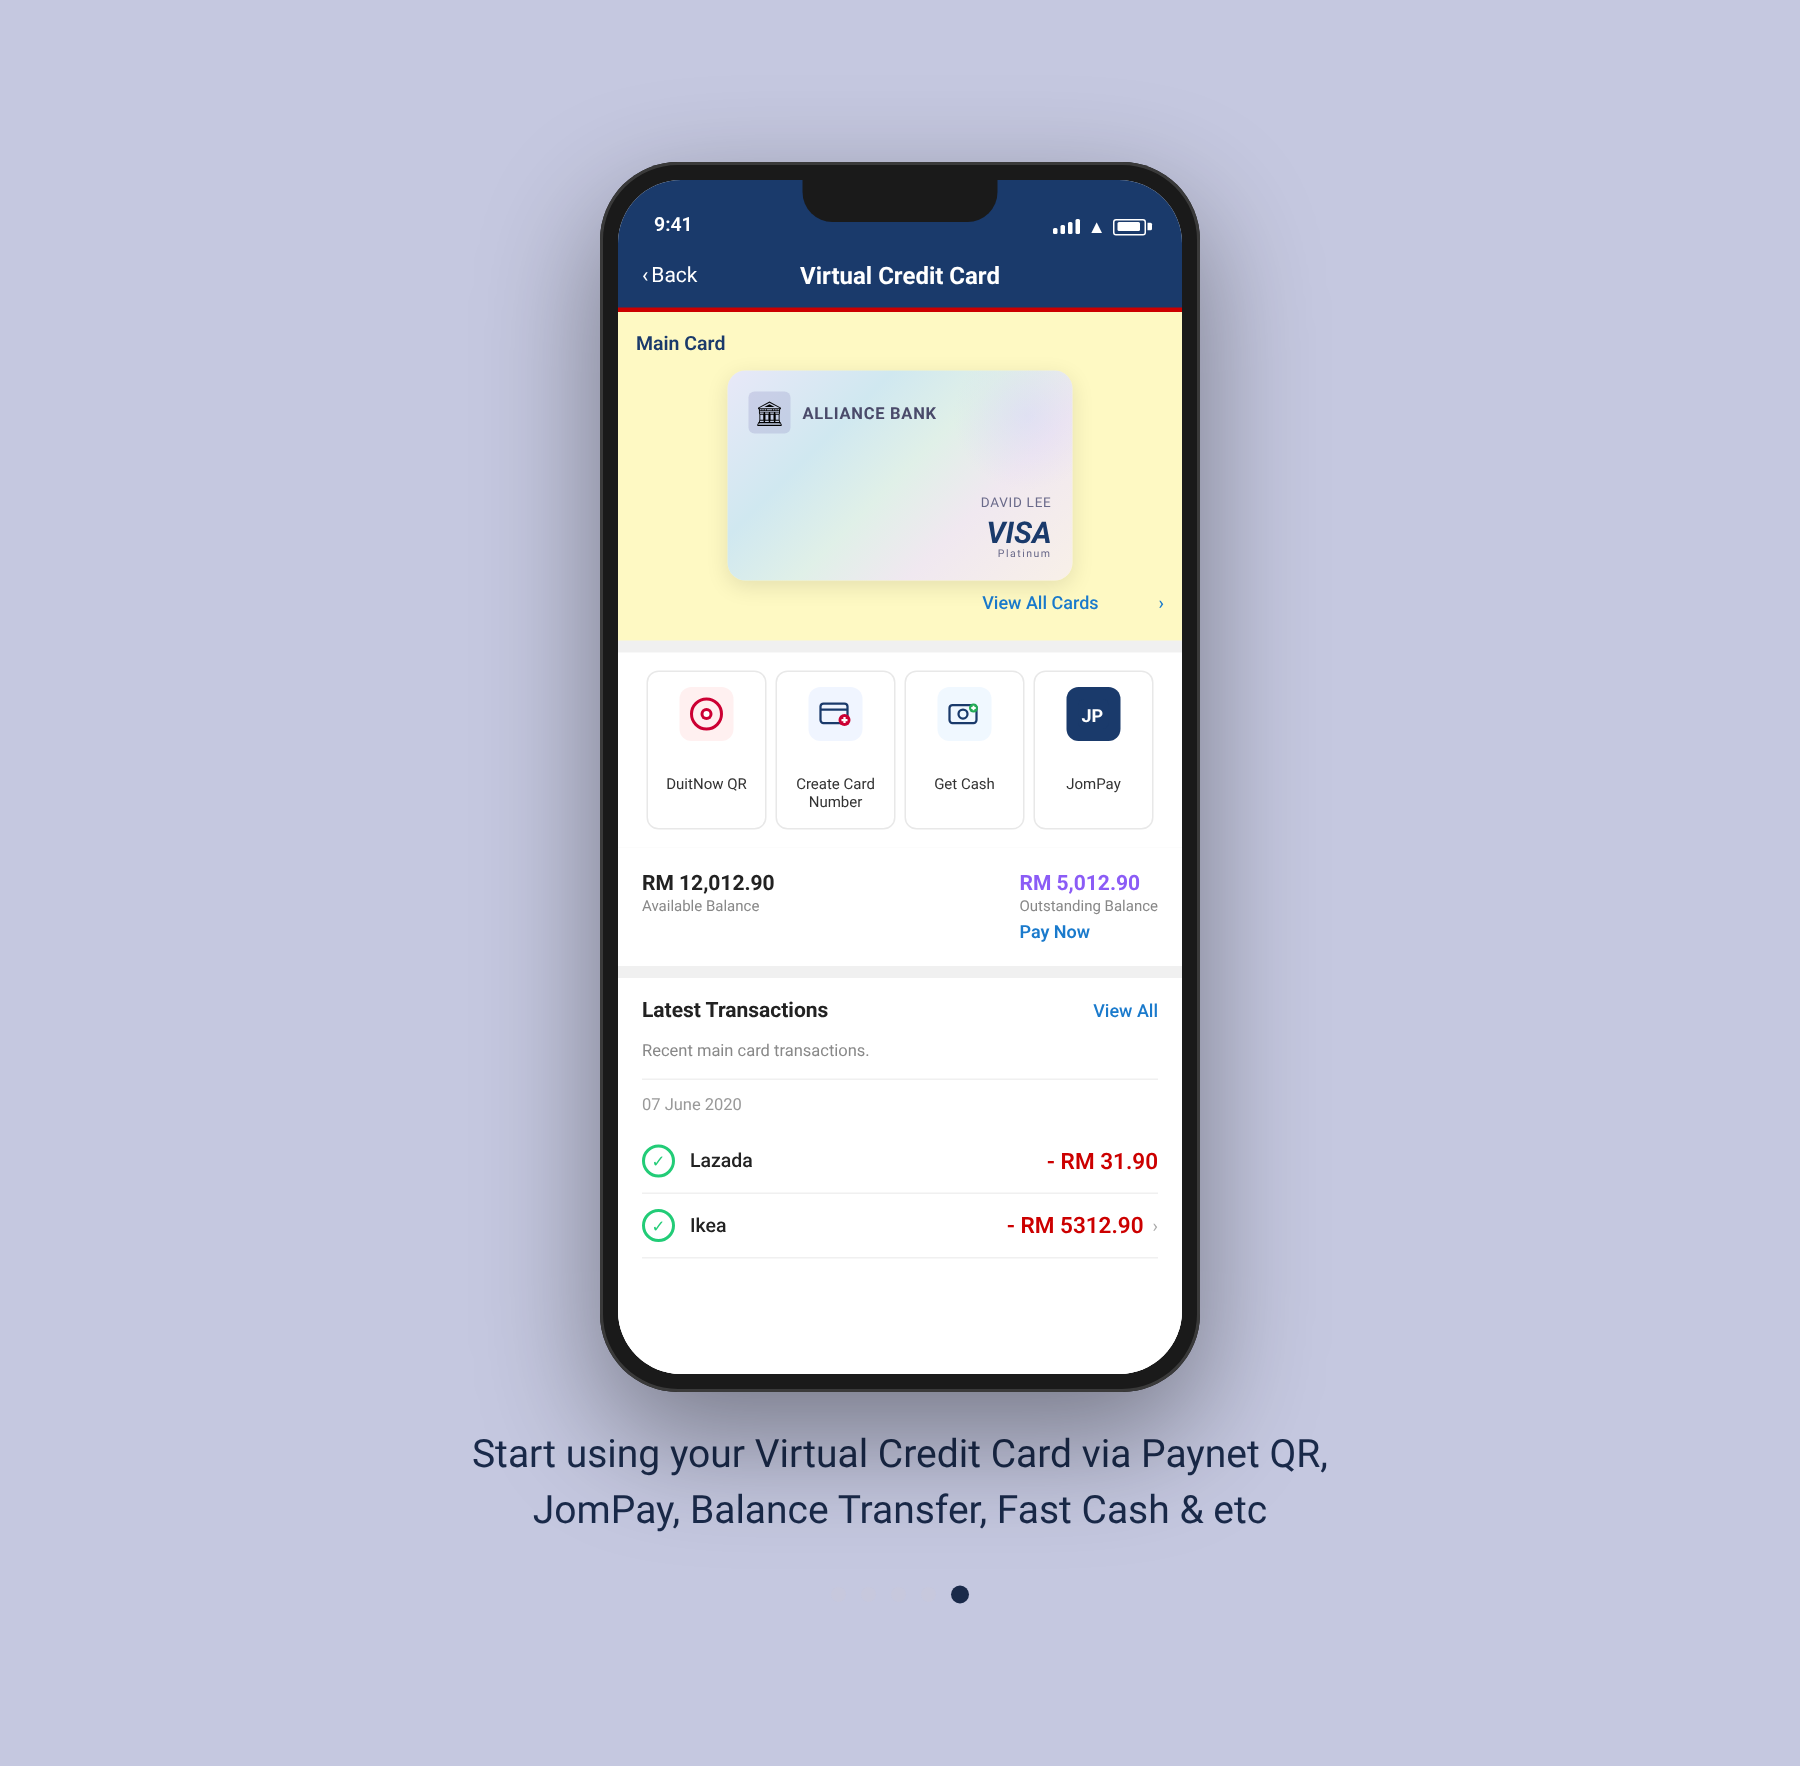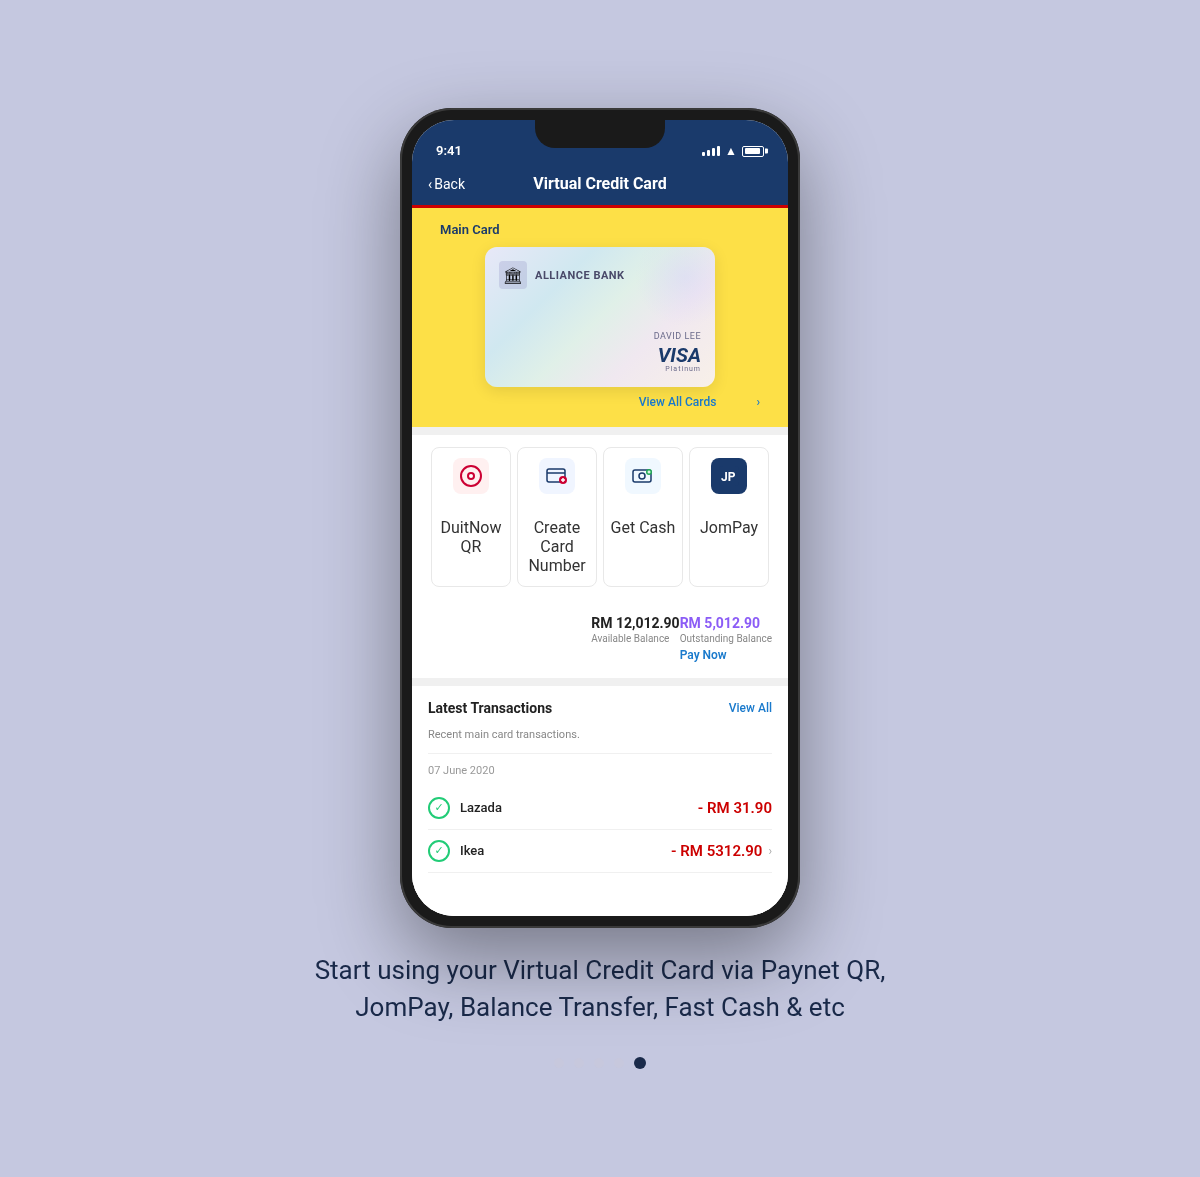--- a/index.html
+++ b/index.html
@@ -149,22 +149,22 @@
     
     .content-area {
       flex: 1;
       background: #f0f0f0;
       overflow-y: auto;
       display: flex;
       flex-direction: column;
     }
 
     .content-section {
-      background: #fde047;
-      padding: 14px 28px;
+      background: #fef9c3;
+      padding: 14px 12px;
       margin-bottom: 8px;
     }
 
     .section-label {
       color: #1a3a6b;
       font-size: 13px;
       font-weight: 600;
       margin-bottom: 10px;
     }
 
@@ -285,32 +285,32 @@
       width: 36px;
       height: 36px;
       border-radius: 8px;
       display: flex;
       align-items: center;
       justify-content: center;
       font-size: 18px;
     }
 
     .action-label {
-      font-size: 16px;
+      font-size: 10px;
       color: #333;
       text-align: center;
       line-height: 1.2;
     }
 
     
     .balance-section {
       background: white;
       padding: 16px;
       display: flex;
-      justify-content: flex-end;
+      justify-content: space-between;
       align-items: flex-start;
       margin-bottom: 8px;
     }
 
     .balance-item {
       display: flex;
       flex-direction: column;
       gap: 2px;
     }
 

